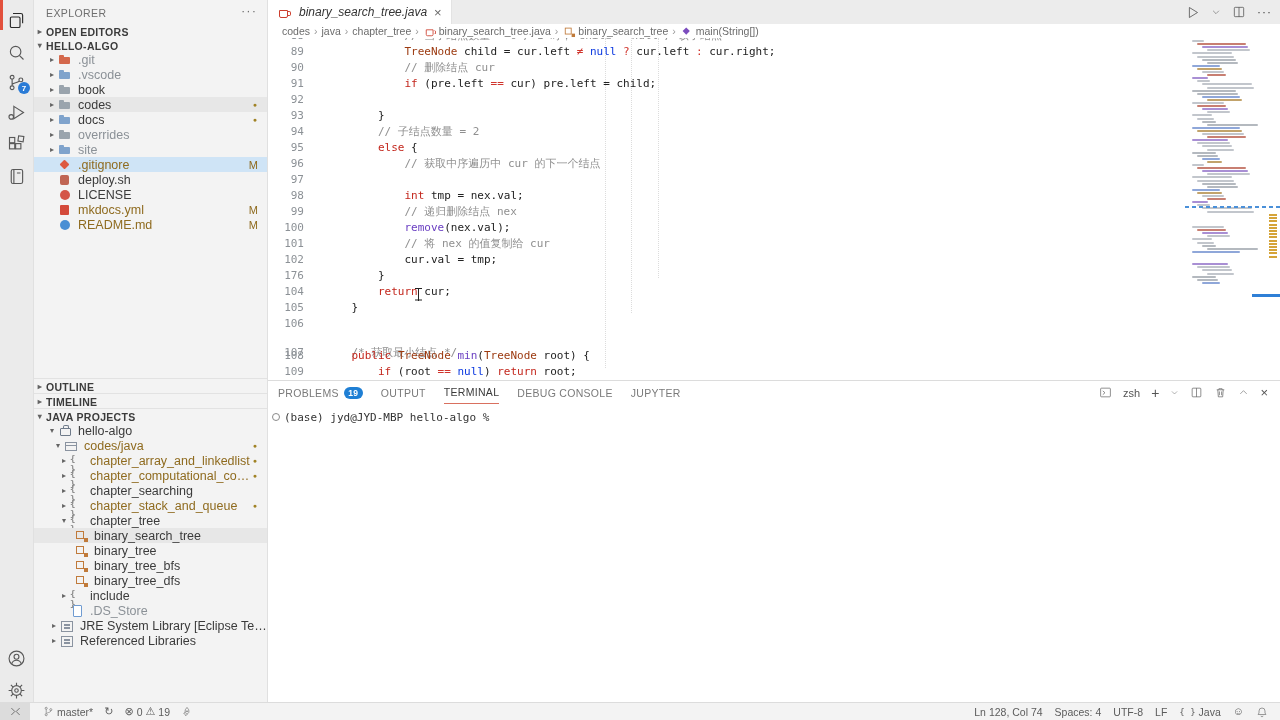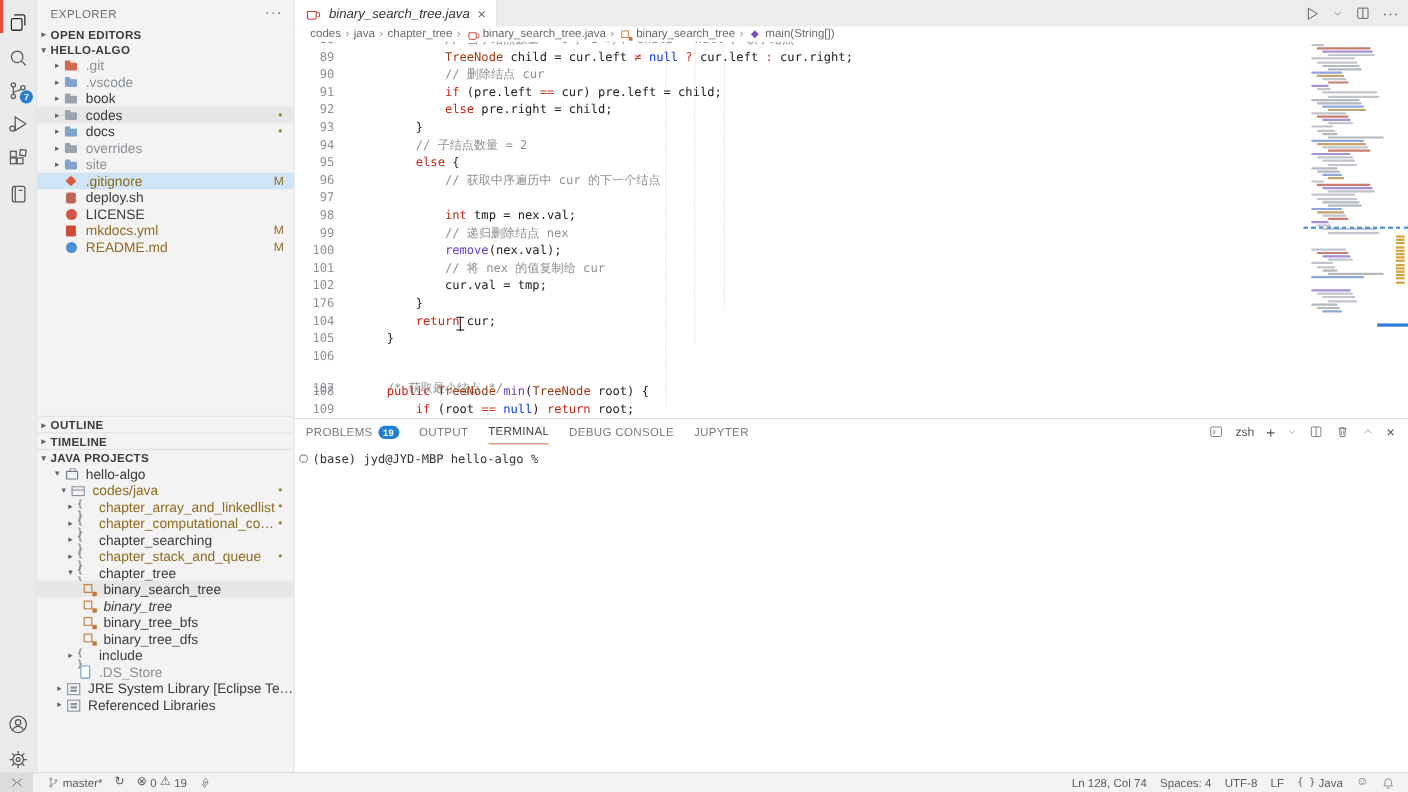--- a/index.html
+++ b/index.html
@@ -323,21 +323,21 @@
           <span class="chev">▾</span>
           <span class="ic braces"></span>
           <span class="lbl">chapter_tree</span>
           <span class="spacer"></span>
         </div>
         <div class="trow sel-gray" style="top: 105px; padding-left: 40px;">
           <span class="ic class-sym"></span>
           <span class="lbl">binary_search_tree</span>
           <span class="spacer"></span>
         </div>
-        <div class="trow" style="top: 120px; padding-left: 40px; font-style: italic;">
+        <div class="trow" style="top: 120px; padding-left: 40px;">
           <span class="ic class-sym"></span>
           <span class="lbl">binary_tree</span>
           <span class="spacer"></span>
         </div>
         <div class="trow" style="top: 135px; padding-left: 40px;">
           <span class="ic class-sym"></span>
           <span class="lbl">binary_tree_bfs</span>
           <span class="spacer"></span>
         </div>
         <div class="trow" style="top: 150px; padding-left: 40px;">
@@ -423,21 +423,21 @@
 
     <div id="code-viewport">
       <div class="iguide" style="left:337px;height:330px"></div>
       <div class="iguide" style="left:363px;height:275px"></div>
       <div class="iguide" style="left:390px;height:240px"></div>
       <div id="code-lines">
           <div class="code-line" style="top: -10px;"><span class="ln">88</span><span class="src"><span class="tok-pl">            </span><span class="tok-cm">// 当子结点数量 = 0 / 1 时， child = null / 该子结点</span></span></div>
           <div class="code-line" style="top: 6px;"><span class="ln">89</span><span class="src"><span class="tok-pl">            </span><span class="tok-ty">TreeNode</span><span class="tok-pl"> child = cur.left </span><span class="tok-op">≠</span><span class="tok-pl"> </span><span class="tok-kb">null</span><span class="tok-pl"> </span><span class="tok-op">?</span><span class="tok-pl"> cur.left </span><span class="tok-op">:</span><span class="tok-pl"> cur.right;</span></span></div>
           <div class="code-line" style="top: 22px;"><span class="ln">90</span><span class="src"><span class="tok-pl">            </span><span class="tok-cm">// 删除结点 cur</span></span></div>
           <div class="code-line" style="top: 38px;"><span class="ln">91</span><span class="src"><span class="tok-pl">            </span><span class="tok-kw">if</span><span class="tok-pl"> (pre.left </span><span class="tok-op">==</span><span class="tok-pl"> cur) pre.left = child;</span></span></div>
-          <div class="code-line" style="top: 54px;"><span class="ln">92</span><span class="src"><span class="tok-pl">            </span><span class="tok-kw">else</span><span class="tok-pl"> pre.right = child;</span></span></div>
+          <div class="code-line" style="top: 54px;"><span class="ln">92</span></div>
           <div class="code-line" style="top: 70px;"><span class="ln">93</span><span class="src"><span class="tok-pl">        </span><span class="tok-pl">}</span></span></div>
           <div class="code-line" style="top: 86px;"><span class="ln">94</span><span class="src"><span class="tok-pl">        </span><span class="tok-cm">// 子结点数量 = 2</span></span></div>
           <div class="code-line" style="top: 102px;"><span class="ln">95</span><span class="src"><span class="tok-pl">        </span><span class="tok-kw">else</span><span class="tok-pl"> {</span></span></div>
           <div class="code-line" style="top: 118px;"><span class="ln">96</span><span class="src"><span class="tok-pl">            </span><span class="tok-cm">// 获取中序遍历中 cur 的下一个结点</span></span></div>
           <div class="code-line" style="top: 134px;"><span class="ln">97</span></div>
           <div class="code-line" style="top: 150px;"><span class="ln">98</span><span class="src"><span class="tok-pl">            </span><span class="tok-kw">int</span><span class="tok-pl"> tmp = nex.val;</span></span></div>
           <div class="code-line" style="top: 166px;"><span class="ln">99</span><span class="src"><span class="tok-pl">            </span><span class="tok-cm">// 递归删除结点 nex</span></span></div>
           <div class="code-line" style="top: 182px;"><span class="ln">100</span><span class="src"><span class="tok-pl">            </span><span class="tok-fn">remove</span><span class="tok-pl">(nex.val);</span></span></div>
           <div class="code-line" style="top: 198px;"><span class="ln">101</span><span class="src"><span class="tok-pl">            </span><span class="tok-cm">// 将 nex 的值复制给 cur</span></span></div>
           <div class="code-line" style="top: 214px;"><span class="ln">102</span><span class="src"><span class="tok-pl">            </span><span class="tok-pl">cur.val = tmp;</span></span></div>

